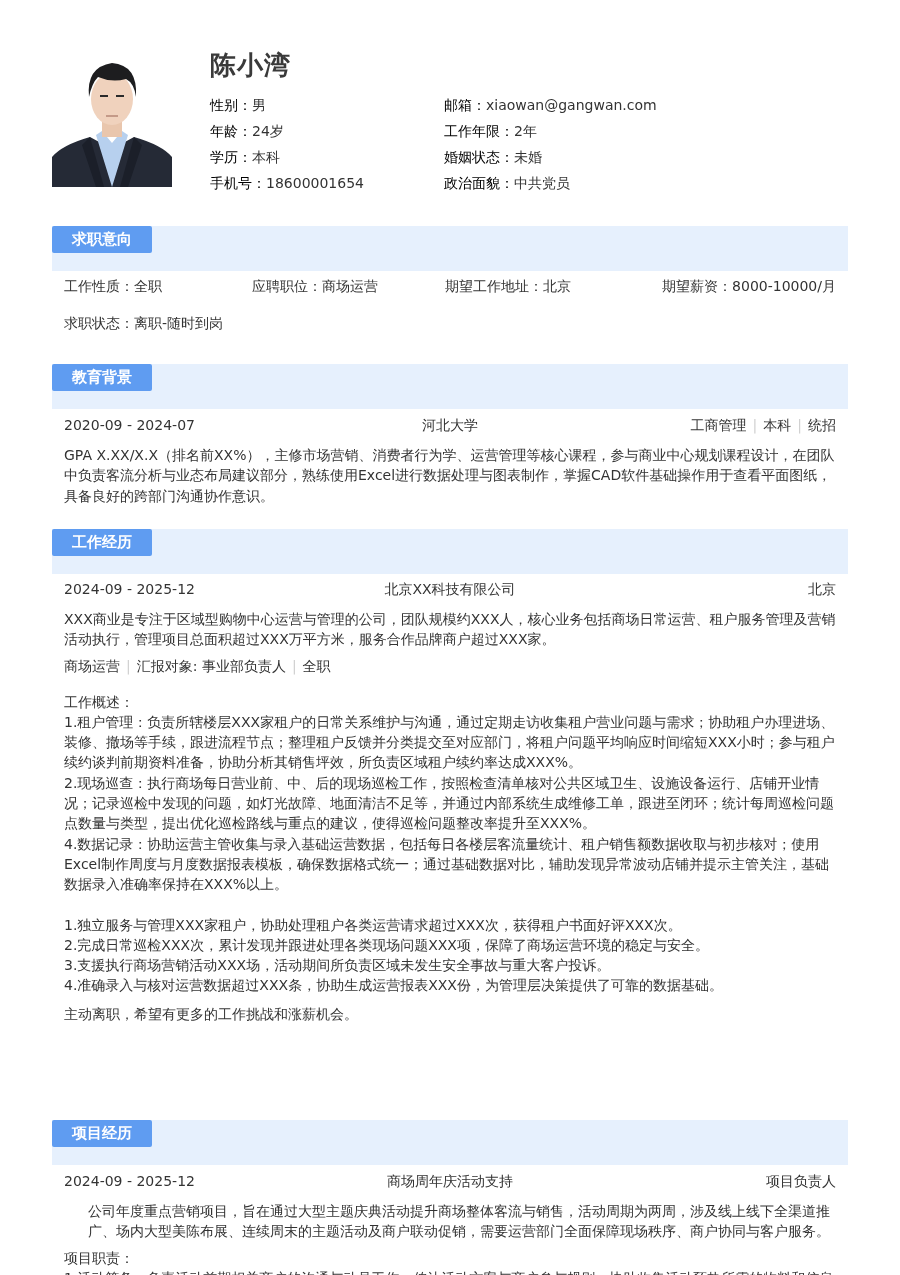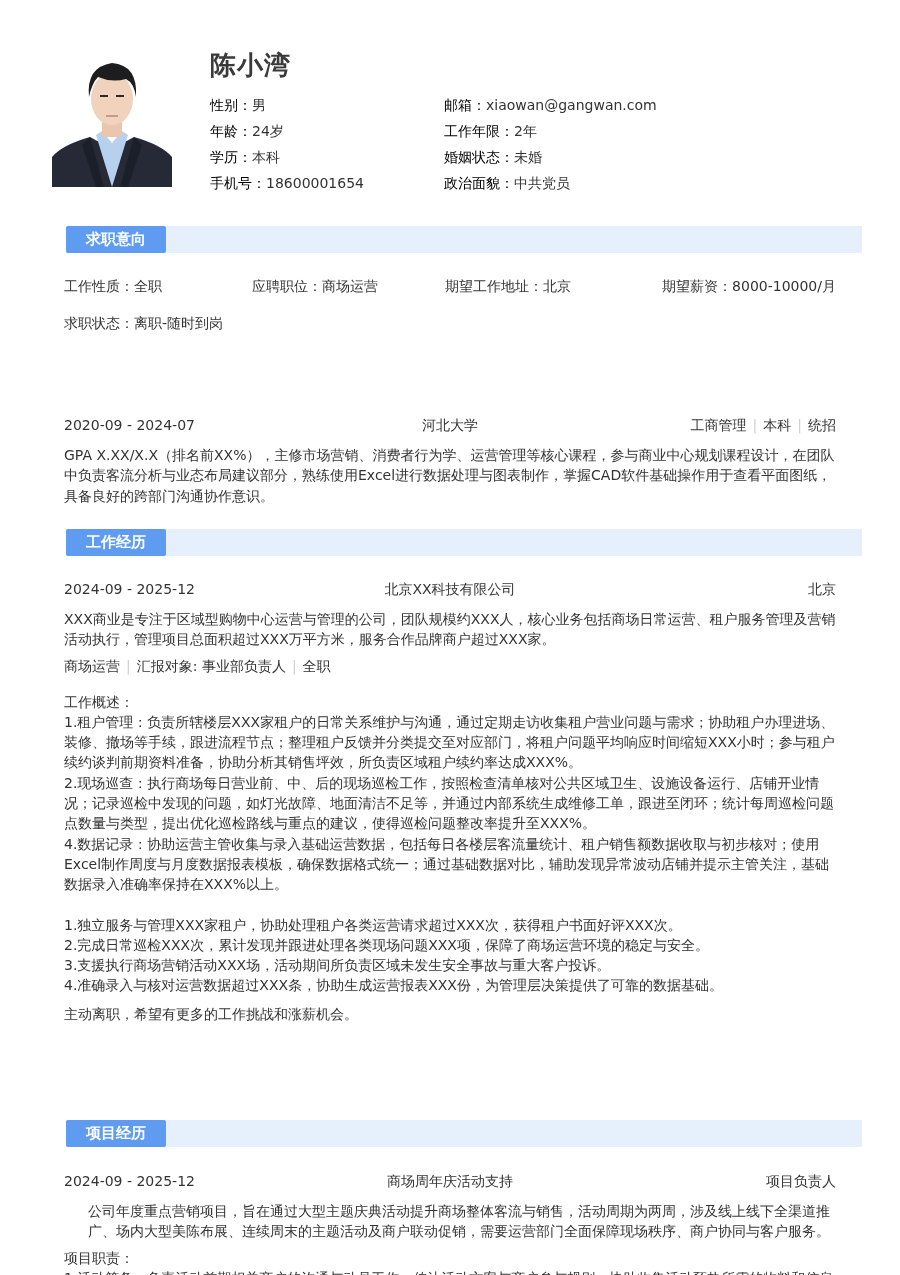--- a/index.html
+++ b/index.html
@@ -19,21 +19,21 @@
     position: absolute; left: 158px; top: 0px;
     font-size: 26px; font-weight: bold; color: #3a3a3a; letter-spacing: 1px;
   }
   .info { position: absolute; top: 44px; font-size: 14px; line-height: 26px; color: #333; }
   .info.left { left: 158px; }
   .info.right { left: 392px; }
   .info .row { white-space: nowrap; }
   .info .lbl { color: #000000; }
 
   .section-head {
-    position: absolute; left: 66px; width: 796px; height: 27px;
+    position: absolute; left: 52px; width: 796px; height: 45px;
     background: #e6f0fd;
   }
   .section-head .tag {
     position: absolute; left: 0; top: 0; height: 27px; width: 100px;
     background: #5f9cf1; color: #fff; font-weight: bold; font-size: 15px;
     line-height: 27px; text-align: center; border-radius: 2px;
   }
   .block { position: absolute; left: 64px; width: 772px; font-size: 14px; color: #333; }
   .line { line-height: 20px; }
   .flexrow { display: flex; justify-content: space-between; line-height: 20px; }
@@ -90,20 +90,23 @@
     <div class="tag">求职意向</div>
   </div>
   <div class="block" style="top:278px; height:64px;">
     <div class="intent-item" style="left:0; top:0;"><span>工作性质：</span><span>全职</span></div>
     <div class="intent-item" style="left:188px; top:0;"><span>应聘职位：</span><span>商场运营</span></div>
     <div class="intent-item" style="left:381px; top:0;"><span>期望工作地址：</span><span>北京</span></div>
     <div class="intent-item" style="right:0; top:0;"><span>期望薪资：</span><span>8000-10000/月</span></div>
     <div class="intent-item" style="left:0; top:37px;"><span>求职状态：</span><span>离职-随时到岗</span></div>
   </div>
 
+  <div class="section-head" style="top:364px;">
+    <div class="tag">教育背景</div>
+  </div>
   <div class="block" style="top:415px;">
     <div class="flexrow rel">
       <span>2020-09 - 2024-07</span>
       <span class="mid">河北大学</span>
       <span style="position:relative;">
         <span>工商管理</span><span class="sep">|</span><span>本科</span><span class="sep">|</span><span>统招</span>
       </span>
     </div>
     <div class="para" style="margin-top:10px;">GPA X.XX/X.X（排名前XX%），主修市场营销、消费者行为学、运营管理等核心课程，参与商业中心规划课程设计，在团队中负责客流分析与业态布局建议部分，熟练使用Excel进行数据处理与图表制作，掌握CAD软件基础操作用于查看平面图纸，具备良好的跨部门沟通协作意识。</div>
   </div>

